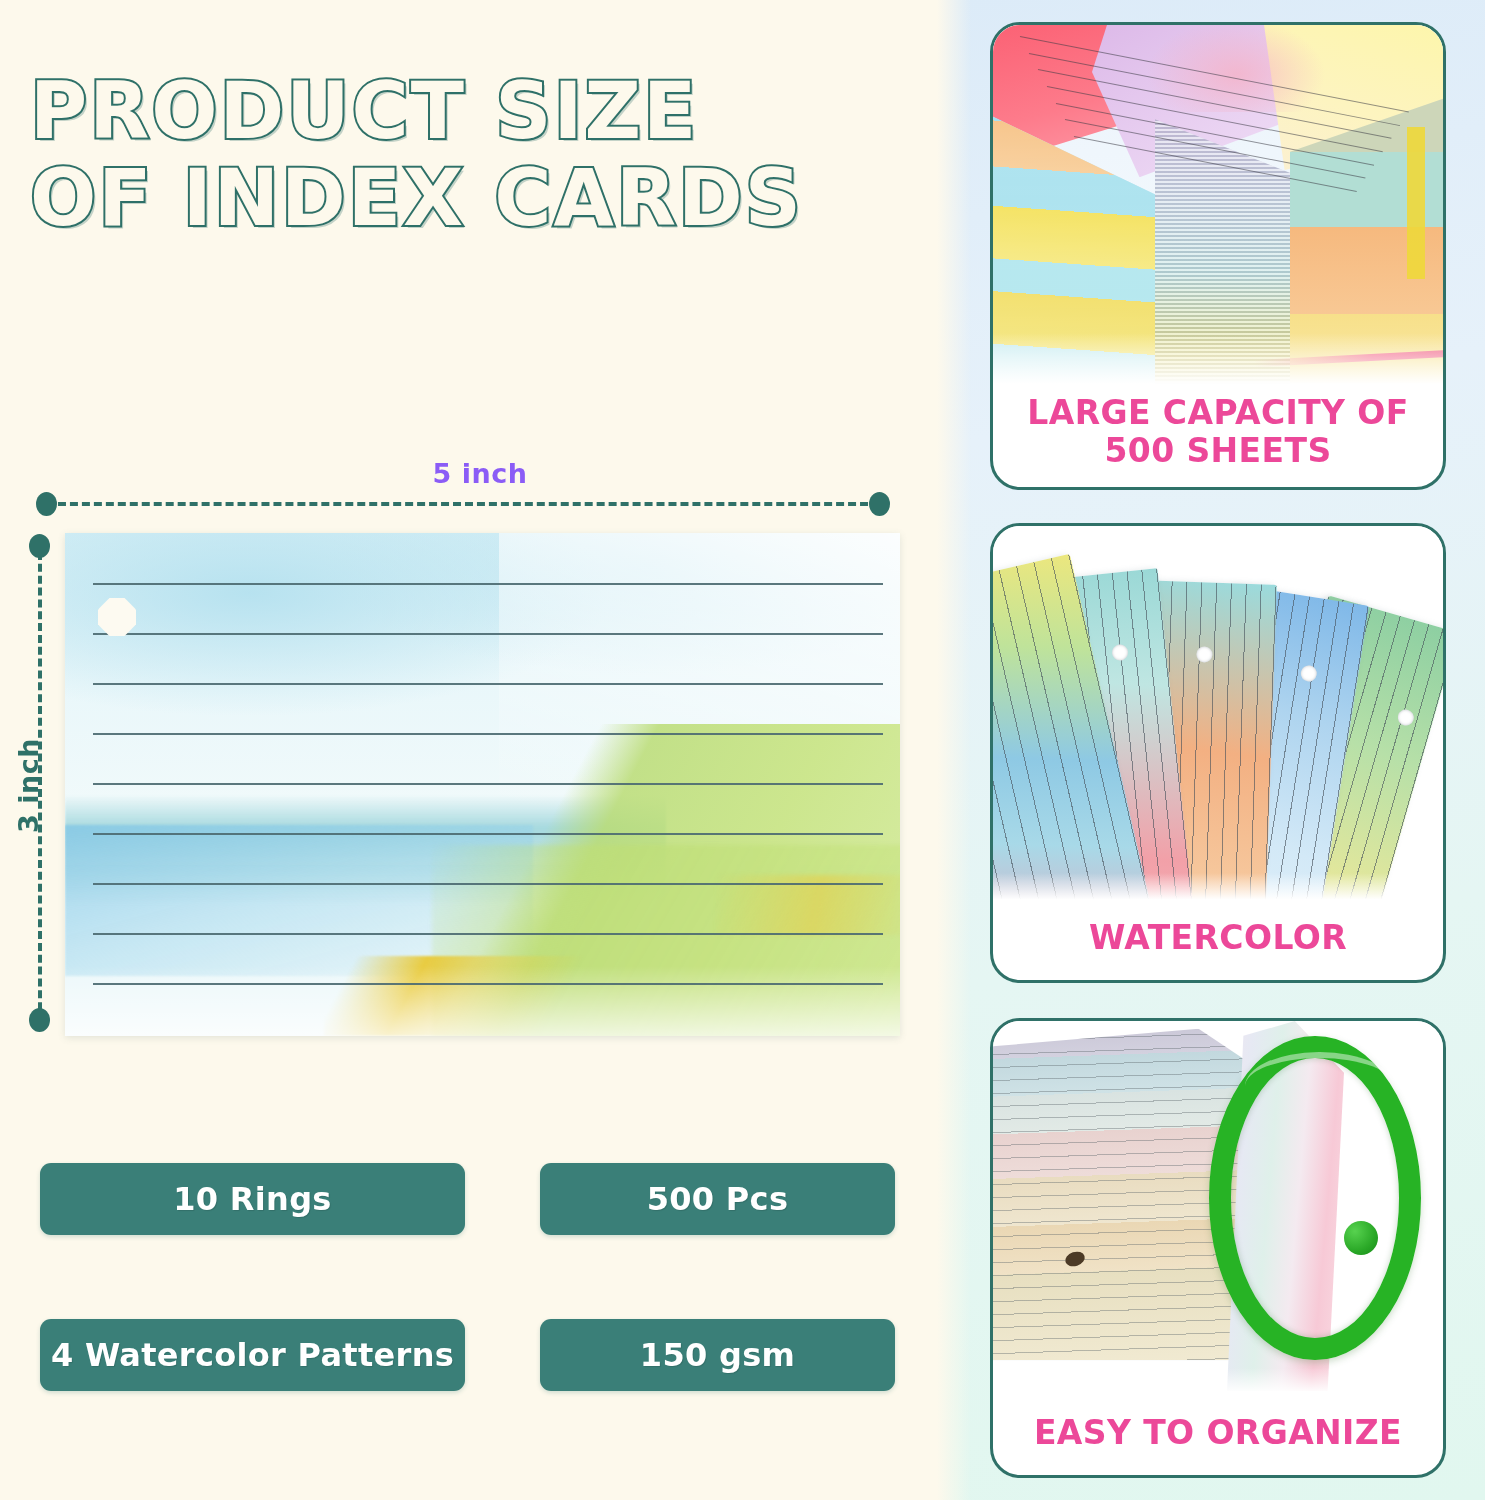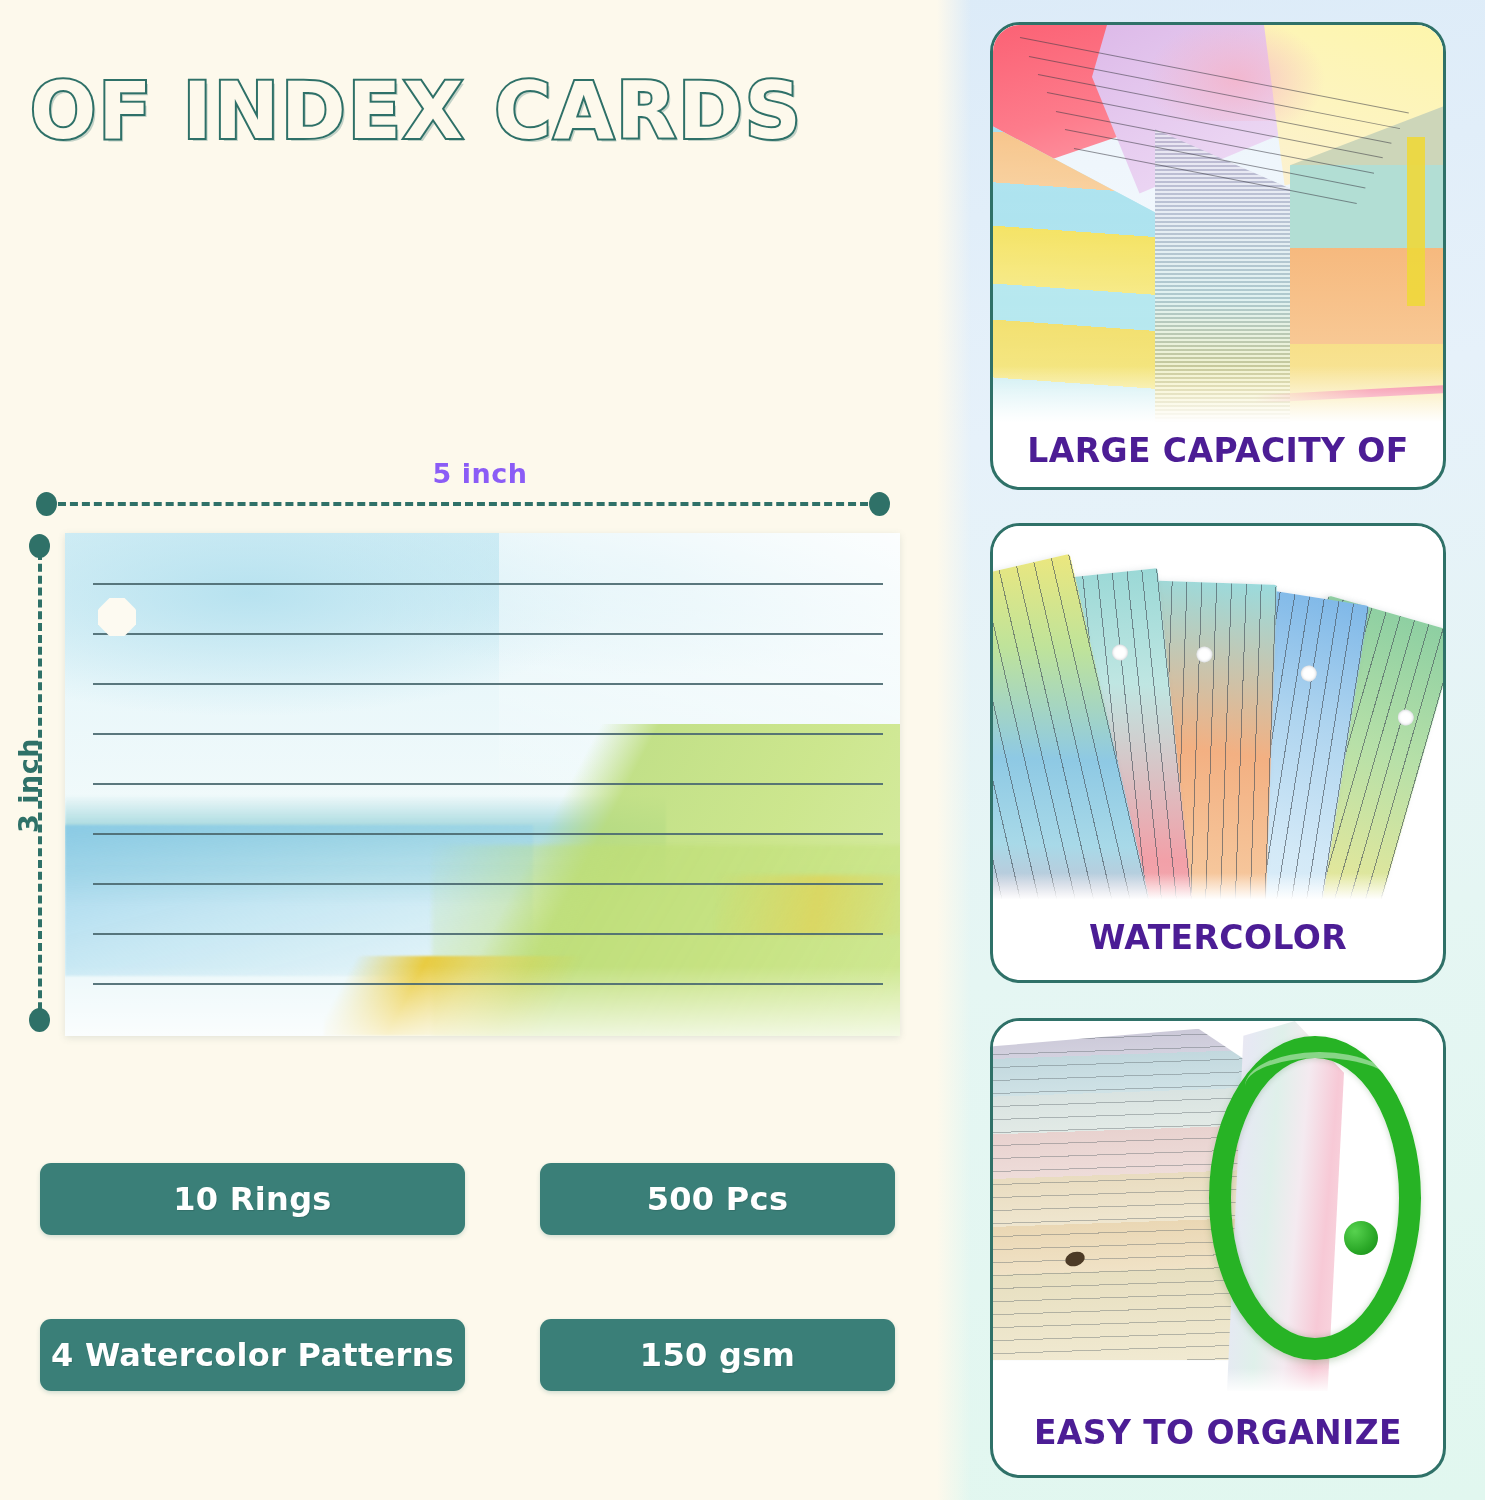--- a/index.html
+++ b/index.html
@@ -181,21 +181,21 @@
   #panel-2{ top:1018px; height:460px; }
 
   .panel-photo{ position:relative; flex:1 1 auto; overflow:hidden; }
   .panel-caption{
     flex:0 0 auto;
     text-align:center;
     font-family:"DejaVu Sans", sans-serif;
     font-weight:bold;
     font-size:33px;
     line-height:1.17;
-    color:#4c1d95;
+    color:#ec4899;
     letter-spacing:.4px;
     padding:8px 10px 16px;
     background:transparent;
     position:relative; z-index:4;
   }
   #panel-0 .panel-caption{ padding-top:6px; }
   #panel-1 .panel-caption{ padding-bottom:22px; }
   #panel-2 .panel-caption{ padding-bottom:22px; }
 
   
@@ -366,20 +366,21 @@
     background:linear-gradient(0deg,#ffffff 35%,rgba(255,255,255,0) 100%); z-index:5;
   }
 </style>
 </head>
 <body>
 
 <div id="bg-left"></div>
 <div id="bg-right"></div>
 
 <div id="title">
+  <div class="line">PRODUCT SIZE</div>
   <div class="line">OF INDEX CARDS</div>
 </div>
 
 <div id="diagram">
 
   <div id="dim-top-label">5 inch</div>
   <div id="dim-top-line"></div>
   <div class="dot" id="dot-top-left"></div>
   <div class="dot" id="dot-top-right"></div>
 
@@ -434,20 +435,21 @@
   <div class="st-line" style="left: 6%; top: 3%; width: 88%; transform: rotate(11deg);"></div>
       <div class="st-line" style="left: 8%; top: 7.6%; width: 84%; transform: rotate(11deg);"></div>
       <div class="st-line" style="left: 10%; top: 12.2%; width: 80%; transform: rotate(11deg);"></div>
       <div class="st-line" style="left: 12%; top: 16.8%; width: 76%; transform: rotate(11deg);"></div>
       <div class="st-line" style="left: 14%; top: 21.4%; width: 72%; transform: rotate(11deg);"></div>
       <div class="st-line" style="left: 16%; top: 26%; width: 68%; transform: rotate(11deg);"></div>
       <div class="st-line" style="left: 18%; top: 30.6%; width: 64%; transform: rotate(11deg);"></div>
     </div>
   <div class="panel-caption">
     <div>LARGE CAPACITY OF</div>
+    <div>500 SHEETS</div>
   </div>
 </div>
 
 <div class="panel" id="panel-1">
   <div class="panel-photo" id="photo-fan">
     <div class="fan-card" id="fan-4">
       <div class="flines"></div>
       <div class="fan-hole" style="left:74%; top:22%;"></div>
     </div>
     <div class="fan-card" id="fan-3">

